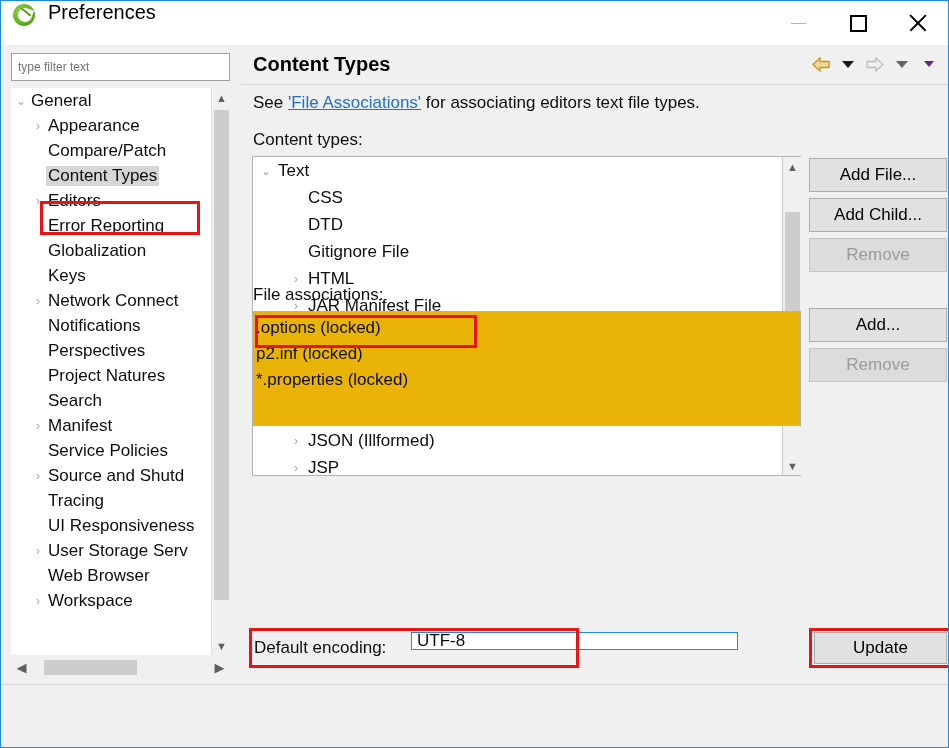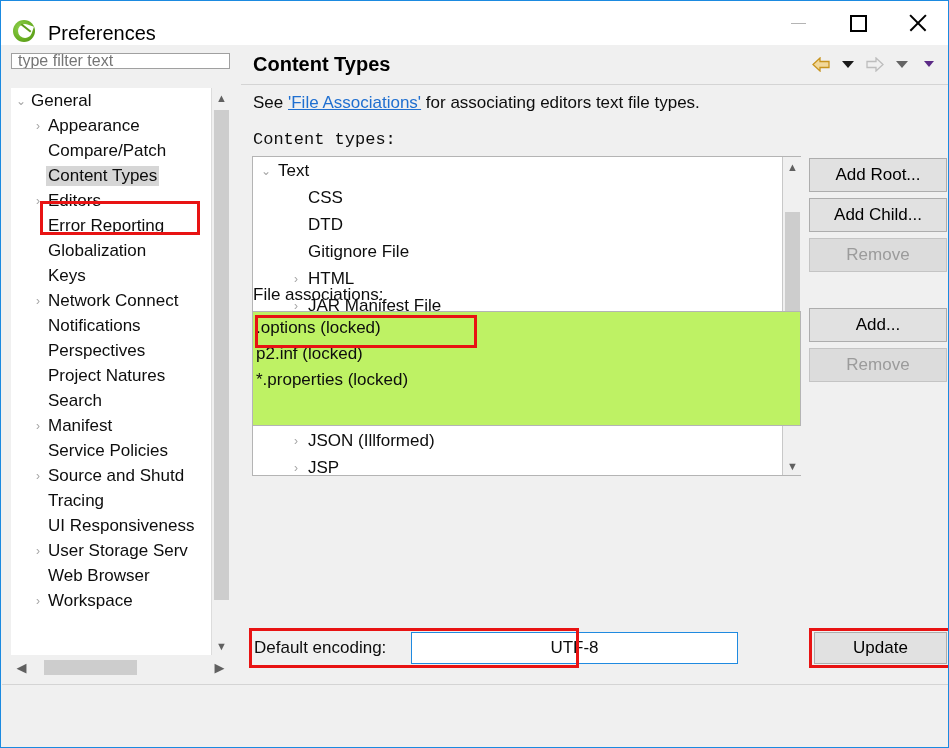--- a/index.html
+++ b/index.html
@@ -16,21 +16,21 @@
     background: #f0f0f0;
     border: 1px solid #1b8ae0;
     overflow: hidden;
   }
 
   
   .titlebar {
     position: absolute; left: 0; top: 0;
     width: 947px; height: 44px;
     background: #ffffff;
-    display: flex; align-items: flex-end;
+    display: flex; align-items: flex-start;
   }
   .app-icon {
     margin-left: 10px; width: 28px; height: 28px;
     position: relative;
   }
   .app-icon .leaf-outer {
     position: absolute; left: 2px; top: 3px;
     width: 22px; height: 22px; border-radius: 50%;
     background: radial-gradient(circle at 35% 35%, #8fd14f 0%, #6ab023 55%, #4e8c12 100%);
   }
@@ -68,24 +68,24 @@
   .close-glyph:after  { transform: rotate(-45deg); }
 
   
   .left-panel {
     position: absolute; left: 1px; top: 44px;
     width: 237px; height: 638px;
     background: #f0f0f0;
   }
   .filter-input {
     position: absolute; left: 9px; top: 8px;
-    width: 219px; height: 16px;
+    width: 219px; height: 28px;
     border: 1px solid #a0a0a0; background: #ffffff;
     font-family: "Liberation Sans", sans-serif;
-    font-size: 16px; color: #6d6d6d;
+    font-size: 12px; color: #6d6d6d;
     padding: 0 6px;
     outline: none;
   }
   .tree-wrap {
     position: absolute; left: 9px; top: 43px;
     width: 219px; height: 567px;
     background: #ffffff;
     overflow: hidden;
   }
   .tree-list {
@@ -189,21 +189,21 @@
   }
   .ct-row .arrow { width: 18px; text-align: center; color: #a6a6a6; font-size: 12px; flex: 0 0 18px; }
   .ct-row.lvl0 { padding-left: 4px; }
   .ct-row.lvl1 { padding-left: 22px; margin-left: 12px; }
   .ct-row .lbl { padding: 0 3px; }
   .ct-row.selected .lbl { background: #d6d6d6; }
 
   .fa-list {
     position: absolute; left: 11px; top: 266px;
     width: 549px; height: 115px;
-    background: #bef264; border: 1px solid #b4b4b4;
+    background: #eab308; border: 1px solid #b4b4b4;
     overflow: hidden;
     padding: 3px 0 0 3px;
   }
   .fa-row {
     height: 26px; display: flex; align-items: center;
     font-size: 17px; color: #0d0d0d;
   }
 
   .btn {
     width: 138px; height: 34px;
@@ -389,21 +389,21 @@
         <div class="nav-arrow">
             <div class="chev purple"></div>
           </div>
       </div>
     </div>
 
     <div class="desc-line">
       <span>See </span><a href="#">'File Associations'</a><span> for associating editors text file types.</span>
     </div>
 
-    <div class="sub-label" style="left:12px; top:85px;font-family:Liberation Mono, monospace;">Content types:</div>
+    <div class="sub-label" style="left:12px; top:85px;">Content types:</div>
 
     <div class="ct-list">
       <div id="ct-rows">
           <div class="ct-row lvl0">
             <span class="arrow">⌄</span>
             <span class="lbl">Text</span>
           </div>
           <div class="ct-row lvl1">
             <span class="arrow"></span>
             <span class="lbl">CSS</span>
@@ -451,21 +451,21 @@
         </div>
     </div>
 
     <div class="vscroll" style="left:541px; top:112px; height:318px; border-left:1px solid #c8c8c8;">
       <div class="arrowbtn">▲</div>
       <div class="thumb" style="top:55px; height:115px;"></div>
       <div class="arrowbtn" style="position:absolute; bottom:0;">▼</div>
     </div>
 
     <div class="btn-col" style="left:568px; top:113px;">
-      <div class="btn">Add Root...</div>
+      <div class="btn">Add File...</div>
       <div class="btn">Add Child...</div>
       <div class="btn disabled">Remove</div>
     </div>
 
     <div class="sub-label" style="left:12px; top:240px;">File associations:</div>
 
     <div class="fa-list">
       <div id="fa-rows">
           <div class="fa-row">.options (locked)</div>
           <div class="fa-row">p2.inf (locked)</div>
@@ -473,21 +473,21 @@
         </div>
     </div>
 
     <div class="btn-col" style="left:568px; top:263px;">
       <div class="btn">Add...</div>
       <div class="btn disabled">Remove</div>
     </div>
 
     <div class="enc-label" style="left:13px; top:593px;">Default encoding:</div>
 
-    <input class="enc-input" style="left: 170px; top: 587px; width: 327px; height: 32px; text-align: center;" value="UTF-8">
+    <input class="enc-input" style="left: 170px; top: 587px; width: 327px; height: 18px;" value="UTF-8">
 
     <div class="btn" style="position:absolute; left:573px; top:587px; width:133px; height:32px;">Update</div>
 
     <div class="hl-box" style="left:14px; top:270px; width:222px; height:33px;"></div>
 
     <div class="hl-box" style="left:8px; top:583px; width:330px; height:40px;"></div>
 
     <div class="hl-box" style="left:568px; top:583px; width:143px; height:40px;"></div>
   </div>
 

